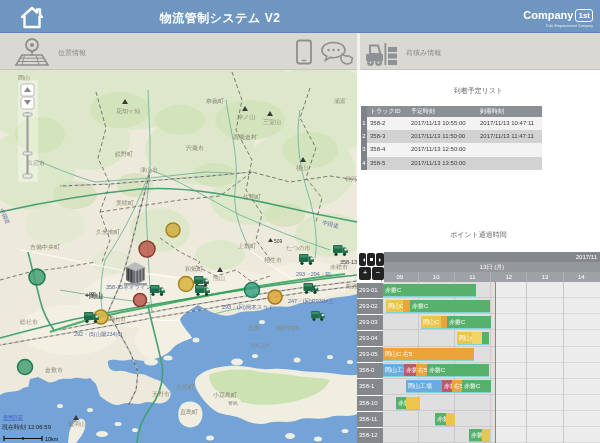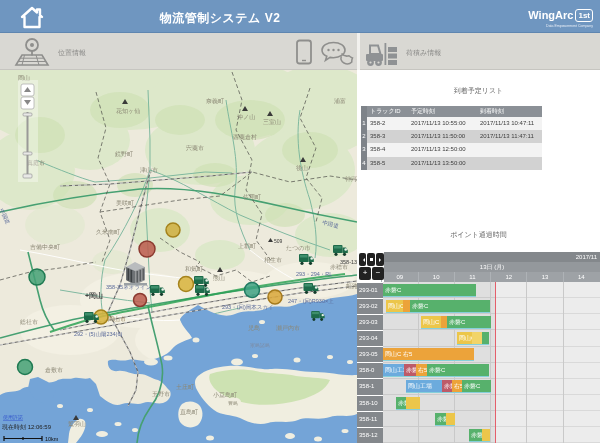--- a/index.html
+++ b/index.html
@@ -298,21 +298,21 @@
       <text x="45" y="441" font-size="5.5" fill="#111">10km</text>
     </g>
   </svg>
   </div>
 
   <div id="hdr">
     <svg style="position:absolute;left:18px;top:4px" width="28" height="26" viewBox="0 0 28 26">
       <path d="M4 13 L14 4 L19 8.5 L19 5.5 L22 5.5 L22 11 L24 13 M6.5 13 L6.5 23 L21.5 23 L21.5 13" fill="none" stroke="#fff" stroke-width="2.4" stroke-linecap="round" stroke-linejoin="round"></path>
     </svg>
     <div class="title">物流管制システム V2</div>
-    <div id="logo"><span class="wa">WingArc</span><span class="bx">1st</span><div class="sub">Data Empowerment Company</div></div>
+    <div id="logo"><span class="wa">Company</span><span class="bx">1st</span><div class="sub">Data Empowerment Company</div></div>
   </div>
 
   <div id="tbar">
     <svg style="position:absolute;left:12px;top:4px" width="40" height="30" viewBox="0 0 40 30">
       <path d="M4 28 L10 18 L30 18 L36 28 Z" fill="none" stroke="#8f8f8d" stroke-width="1.6"></path>
       <path d="M12.5 18 L10 28 M24 18 L27 28 M6.8 24.5 L33 24.5 M8.6 21.2 L31 21.2" stroke="#8f8f8d" stroke-width="1"></path>
       <circle cx="20" cy="8" r="6" fill="none" stroke="#8f8f8d" stroke-width="1.8"></circle>
       <circle cx="20" cy="8" r="2" fill="#8f8f8d"></circle>
       <path d="M20 14 L20 18.5" stroke="#8f8f8d" stroke-width="1.8"></path>
     </svg>

